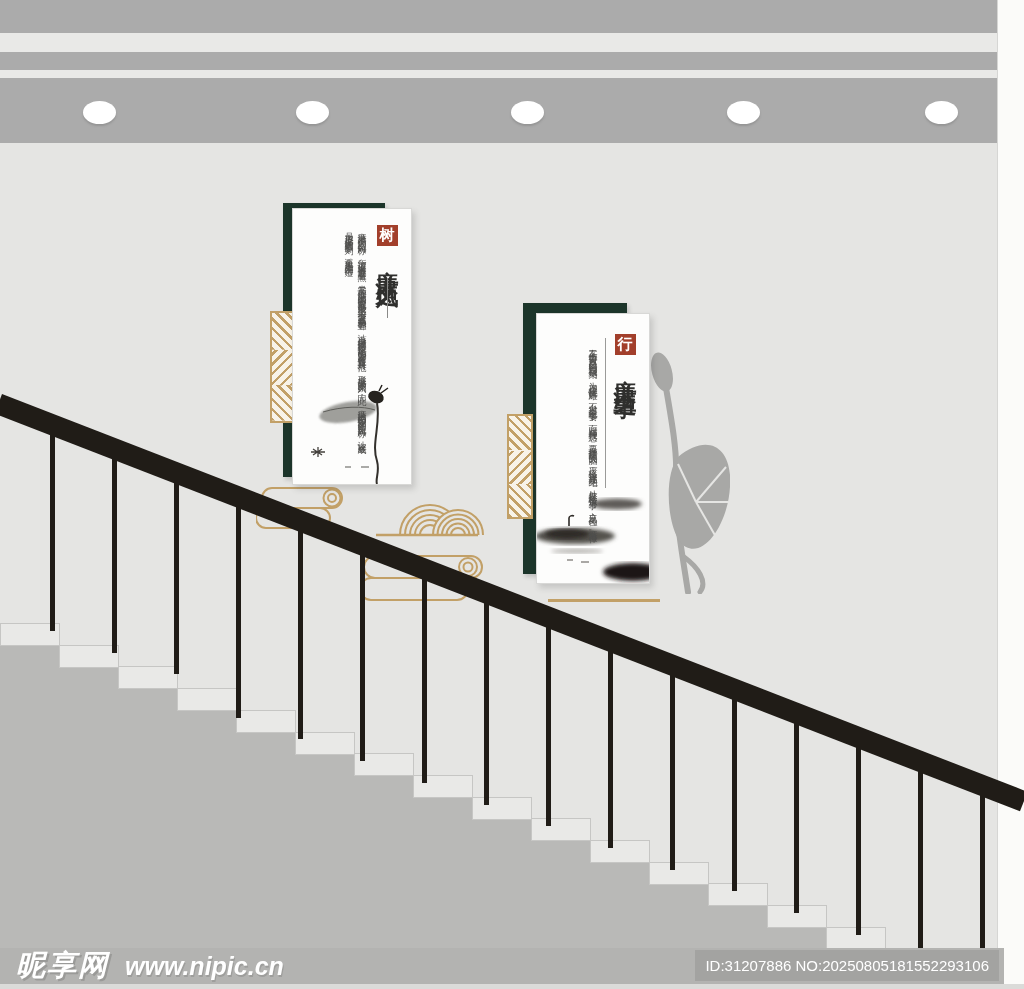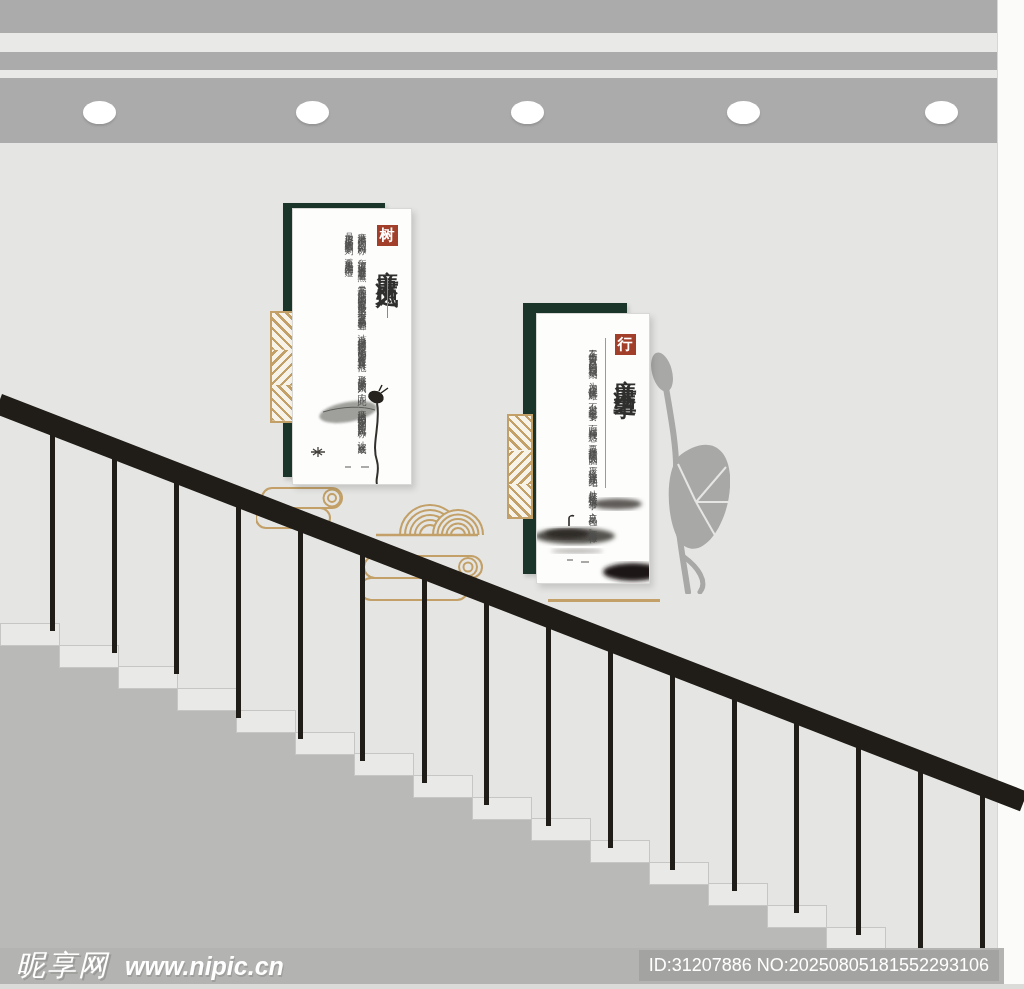--- a/index.html
+++ b/index.html
@@ -65,26 +65,26 @@
   #steps{position:absolute;left:0;top:0;width:1024px;height:989px;z-index:6;pointer-events:none;}
   .step{position:absolute;width:60px;height:23px;background:#e9e9e7;border:1px solid #c6c6c4;box-sizing:border-box;}
   .rail{position:absolute;left:2px;top:394px;width:1100px;height:21px;background:#201c17;
         transform-origin:0 0;transform:rotate(21.2deg);z-index:7;}
   #balusters{position:absolute;left:0;top:0;width:1024px;height:989px;z-index:7;pointer-events:none;}
   .baluster{position:absolute;width:5px;background:#201c17;}
 
   
   .wm-bar{position:absolute;left:0;top:948px;width:1004px;height:36px;background:#b3b3b1;z-index:10;
           display:flex;align-items:center;}
-  .wm-logo{font-weight:normal;font-style:italic;font-size:29px;color:#ffffff;margin-left:16px;
+  .wm-logo{font-weight:bold;font-style:italic;font-size:29px;color:#ffffff;margin-left:16px;
            text-shadow:2px 2px 0 #9a9a98;letter-spacing:2px;}
   .wm-url{font-weight:bold;font-style:italic;font-size:25px;color:#ffffff;margin-left:16px;
           text-shadow:1px 2px 0 #9e9e9c;}
   .wm-id{position:absolute;right:5px;top:2px;height:31px;line-height:31px;background:#a3a3a1;
-         color:#ffffff;font-size:18px;padding:0 10px;}
+         color:#ffffff;font-size:15px;padding:0 10px;}
   .bottom-strip{position:absolute;left:0;top:984px;width:1024px;height:5px;background:#dbdbd9;z-index:11;}
 </style>
 </head>
 <body>
 
 <div class="canvas">
 
   <div class="ceiling">
     <div class="band b1"></div>
     <div class="strip s1"></div>

